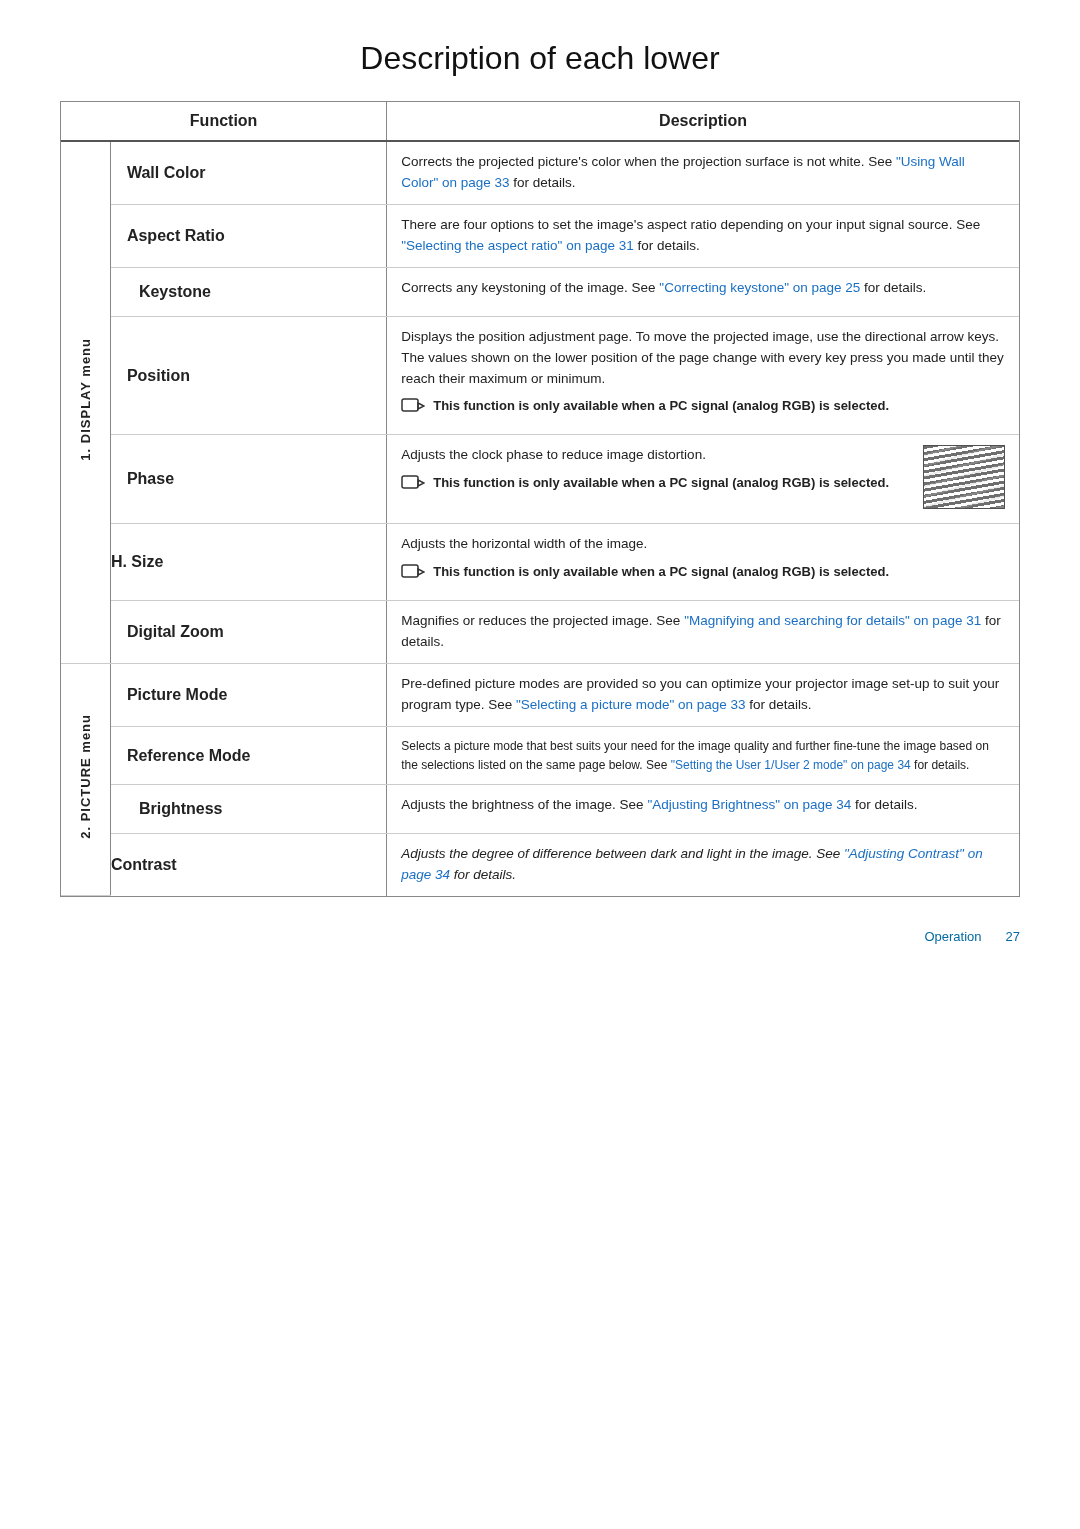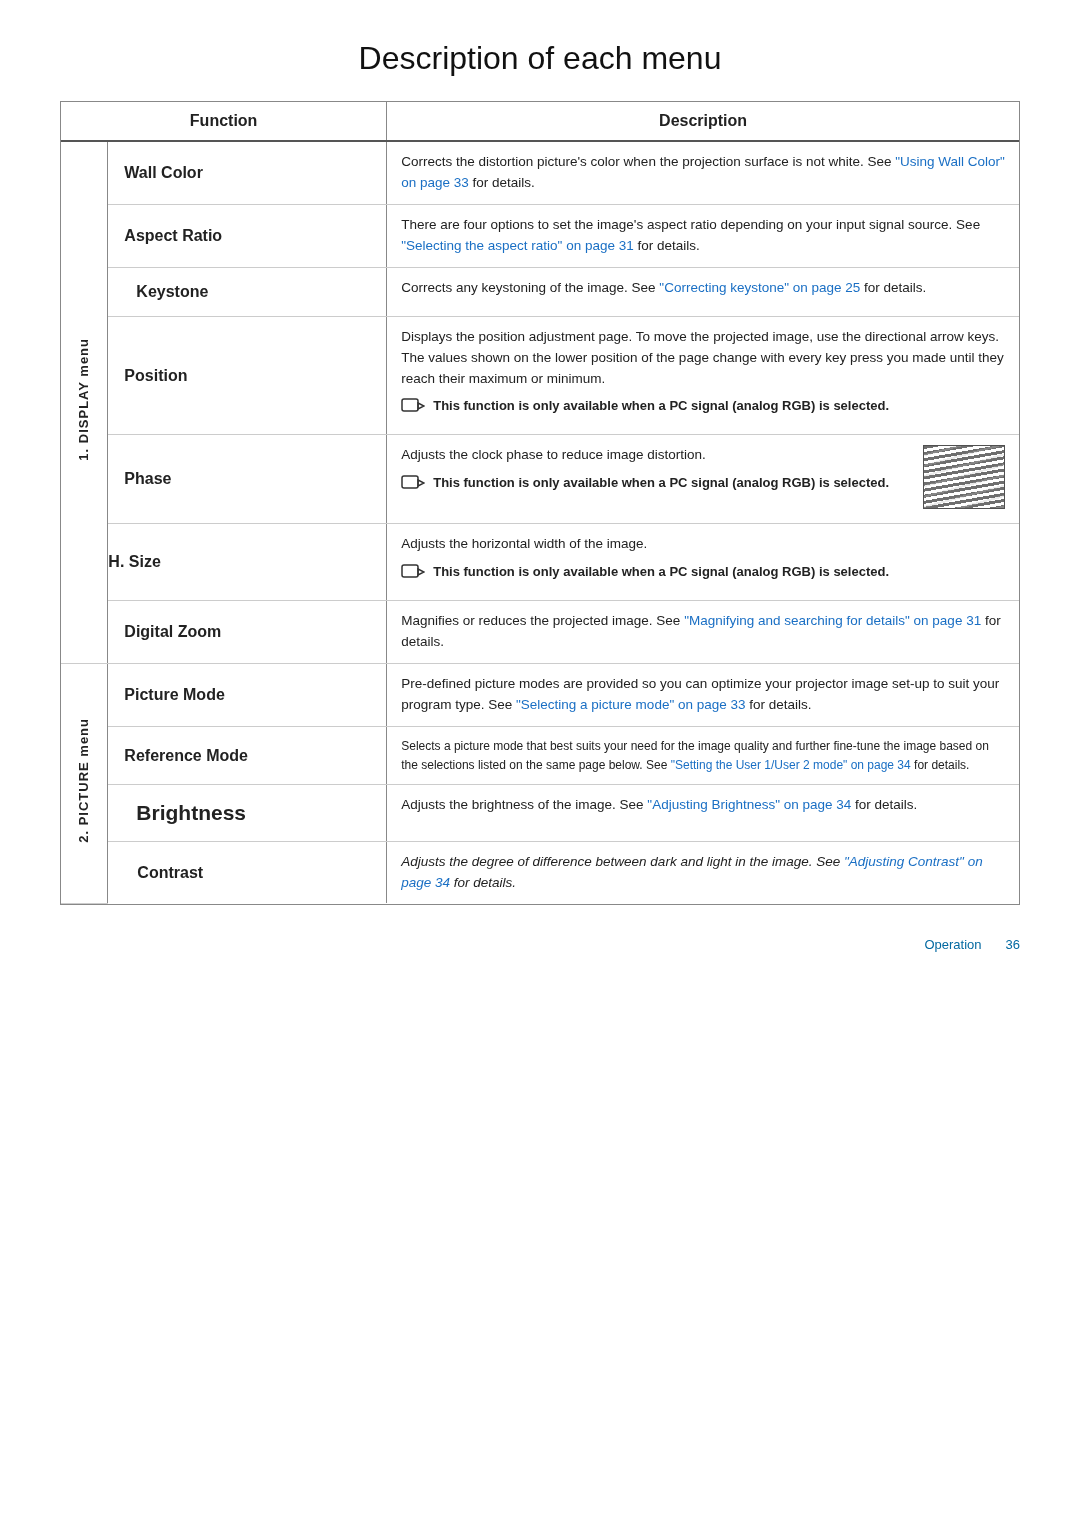--- a/index.html
+++ b/index.html
@@ -100,36 +100,36 @@
       background: repeating-linear-gradient(
         165deg,
         transparent 0px, transparent 8px,
         rgba(180,180,180,0.3) 8px, rgba(180,180,180,0.3) 10px
       );
     }
   </style>
 </head>
 <body>
 
-<h1>Description of each menu</h1>
+<h1>Description of each lower</h1>
 
 <div class="table-wrapper">
   <table>
     <thead>
       <tr>
         <th colspan="2" style="border-right:1.5px solid #888; width:34%;">Function</th>
         <th>Description</th>
       </tr>
     </thead>
     <tbody id="table-body">
     <tr>
           <td rowspan="7" style="border-right: 1.5px solid rgb(136, 136, 136); width: 28px; text-align: center; vertical-align: middle; padding: 4px 2px;"><span class="section-label">1. DISPLAY menu</span></td>
           <td style="border-right: 1.5px solid rgb(136, 136, 136); font-weight: bold; font-size: 16px; vertical-align: middle; padding: 12px 16px; white-space: nowrap;">Wall Color</td>
           <td style="font-size: 13.5px; line-height: 1.55; padding: 10px 14px; vertical-align: top; border-bottom: 1px solid rgb(204, 204, 204);">
-            <div class="clearfix"><span>Corrects the distortion picture's color when the projection surface is not white. See </span><a href="#" class="link">"Using Wall Color" on page 33</a><span> for details.</span></div>
+            <div class="clearfix"><span>Corrects the projected picture's color when the projection surface is not white. See </span><a href="#" class="link">"Using Wall Color" on page 33</a><span> for details.</span></div>
           </td>
         </tr>
         <tr>
           <td style="border-right: 1.5px solid rgb(136, 136, 136); font-weight: bold; font-size: 16px; vertical-align: middle; padding: 12px 16px; white-space: nowrap;">Aspect Ratio</td>
           <td style="font-size: 13.5px; line-height: 1.55; padding: 10px 14px; vertical-align: top; border-bottom: 1px solid rgb(204, 204, 204);">
             <div class="clearfix"><span>There are four options to set the image's aspect ratio depending on your input signal source. See </span><a href="#" class="link">"Selecting the aspect ratio" on page 31</a><span> for details.</span></div>
           </td>
         </tr>
         <tr>
           <td style="border-right: 1.5px solid rgb(136, 136, 136); font-weight: bold; font-size: 16px; vertical-align: middle; padding: 12px 28px; white-space: nowrap;">Keystone</td>
@@ -190,31 +190,31 @@
             <div class="clearfix"><span>Pre-defined picture modes are provided so you can optimize your projector image set-up to suit your program type. See </span><a href="#" class="link">"Selecting a picture mode" on page 33</a><span> for details.</span></div>
           </td>
         </tr>
         <tr>
           <td style="border-right: 1.5px solid rgb(136, 136, 136); font-weight: bold; font-size: 16px; vertical-align: middle; padding: 12px 16px; white-space: nowrap;">Reference Mode</td>
           <td style="font-size: 12px; line-height: 1.55; padding: 10px 14px; vertical-align: top; border-bottom: 1px solid rgb(204, 204, 204);">
             <div class="clearfix"><span>Selects a picture mode that best suits your need for the image quality and further fine-tune the image based on the selections listed on the same page below. See </span><a href="#" class="link">"Setting the User 1/User 2 mode" on page 34</a><span> for details.</span></div>
           </td>
         </tr>
         <tr>
-          <td style="border-right: 1.5px solid rgb(136, 136, 136); font-weight: bold; font-size: 21px; vertical-align: middle; padding: 12px 28px; white-space: nowrap;">Brightness</td>
+          <td style="border-right: 1.5px solid rgb(136, 136, 136); font-weight: bold; font-size: 16px; vertical-align: middle; padding: 12px 28px; white-space: nowrap;">Brightness</td>
           <td style="font-size: 13.5px; line-height: 1.55; padding: 10px 14px; vertical-align: top; border-bottom: 1px solid rgb(204, 204, 204);">
             <div class="clearfix"><span>Adjusts the brightness of the image. See </span><a href="#" class="link">"Adjusting Brightness" on page 34</a><span> for details.</span></div>
           </td>
         </tr>
         <tr>
-          <td style="border-right: 1.5px solid rgb(136, 136, 136); font-weight: bold; font-size: 16px; vertical-align: middle; padding: 12px 29px; white-space: nowrap;">Contrast</td>
+          <td style="border-right: 1.5px solid rgb(136, 136, 136); font-weight: bold; font-size: 16px; vertical-align: middle; padding: 12px 0; white-space: nowrap;">Contrast</td>
           <td style="font-size: 13.5px; line-height: 1.55; padding: 10px 14px; vertical-align: top; font-style: italic;">
             <div class="clearfix"><span>Adjusts the degree of difference between dark and light in the image. See </span><a href="#" class="link">"Adjusting Contrast" on page 34</a><span> for details.</span></div>
           </td>
         </tr>
       </tbody>
   </table>
 </div>
 
 <div class="footer-row">
   <span>Operation</span>
-  <span>36</span>
+  <span>27</span>
 </div>
 
 </body></html>

